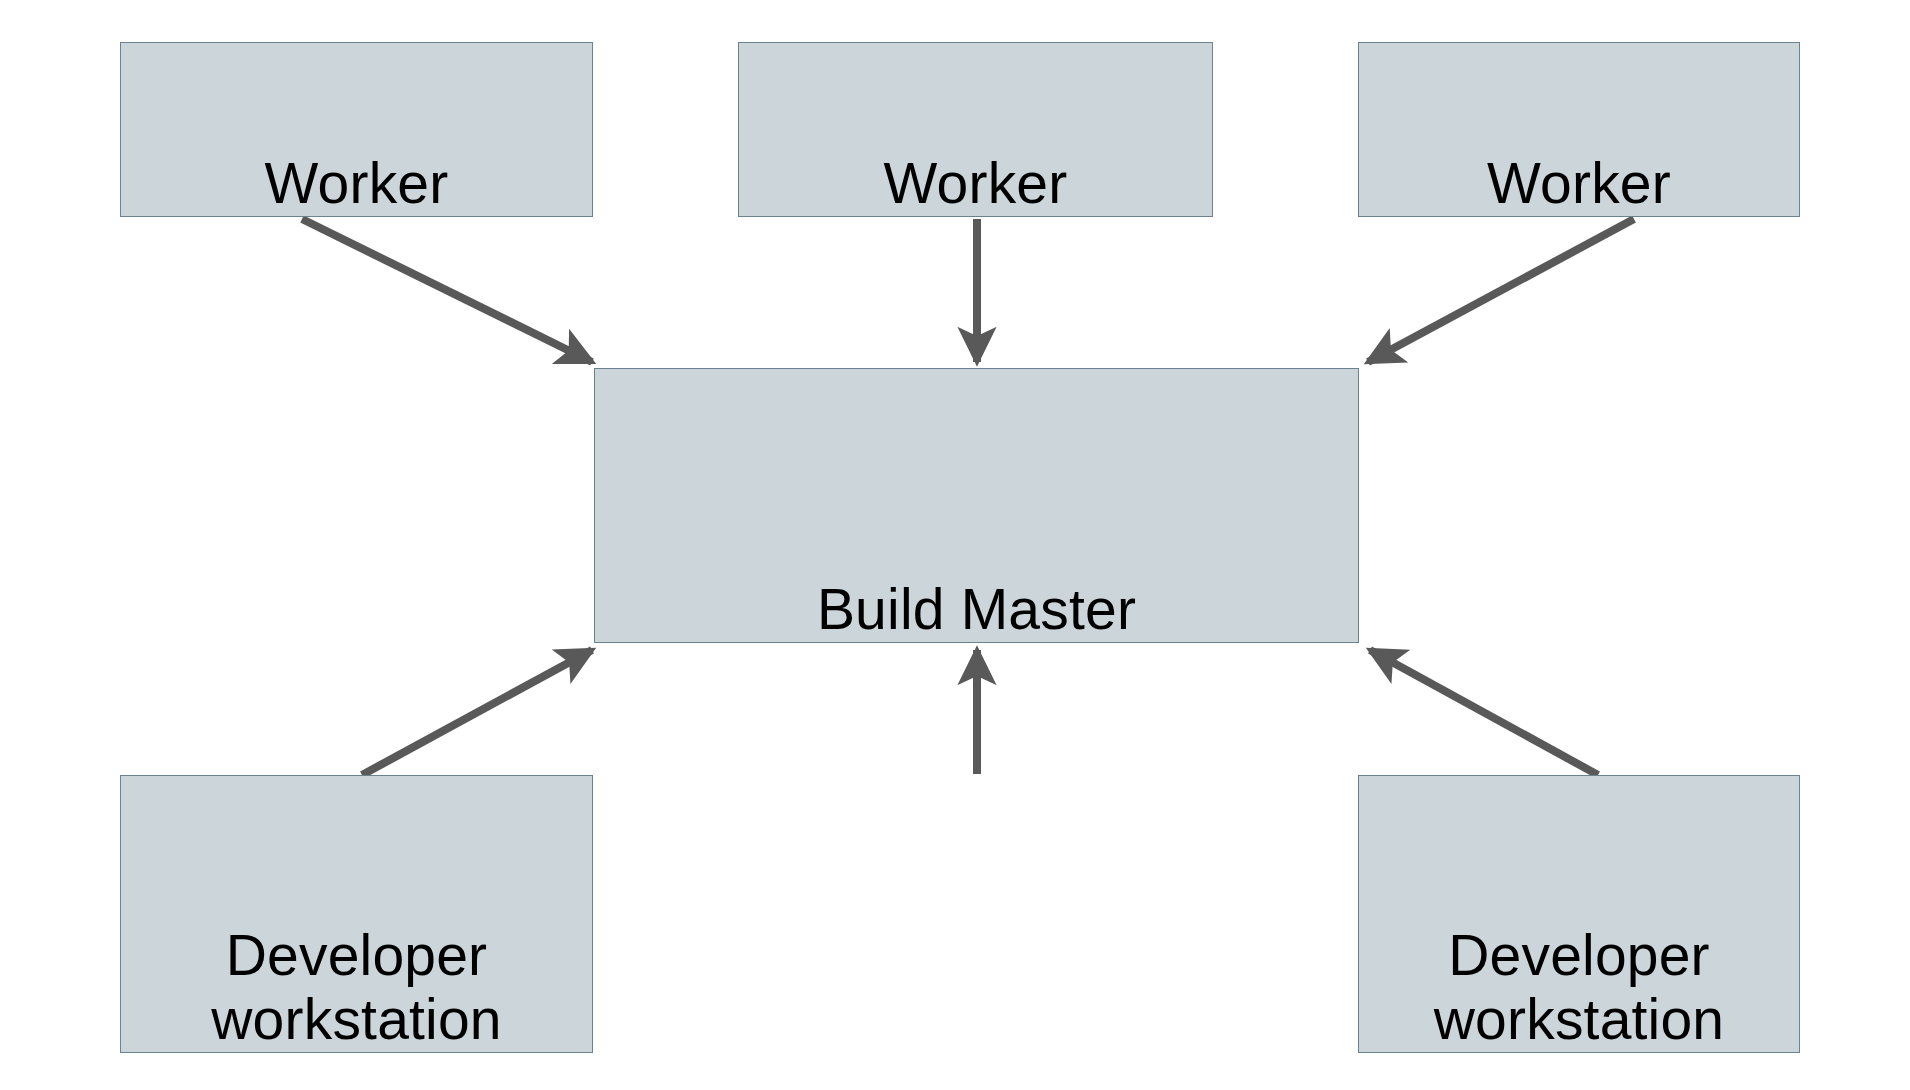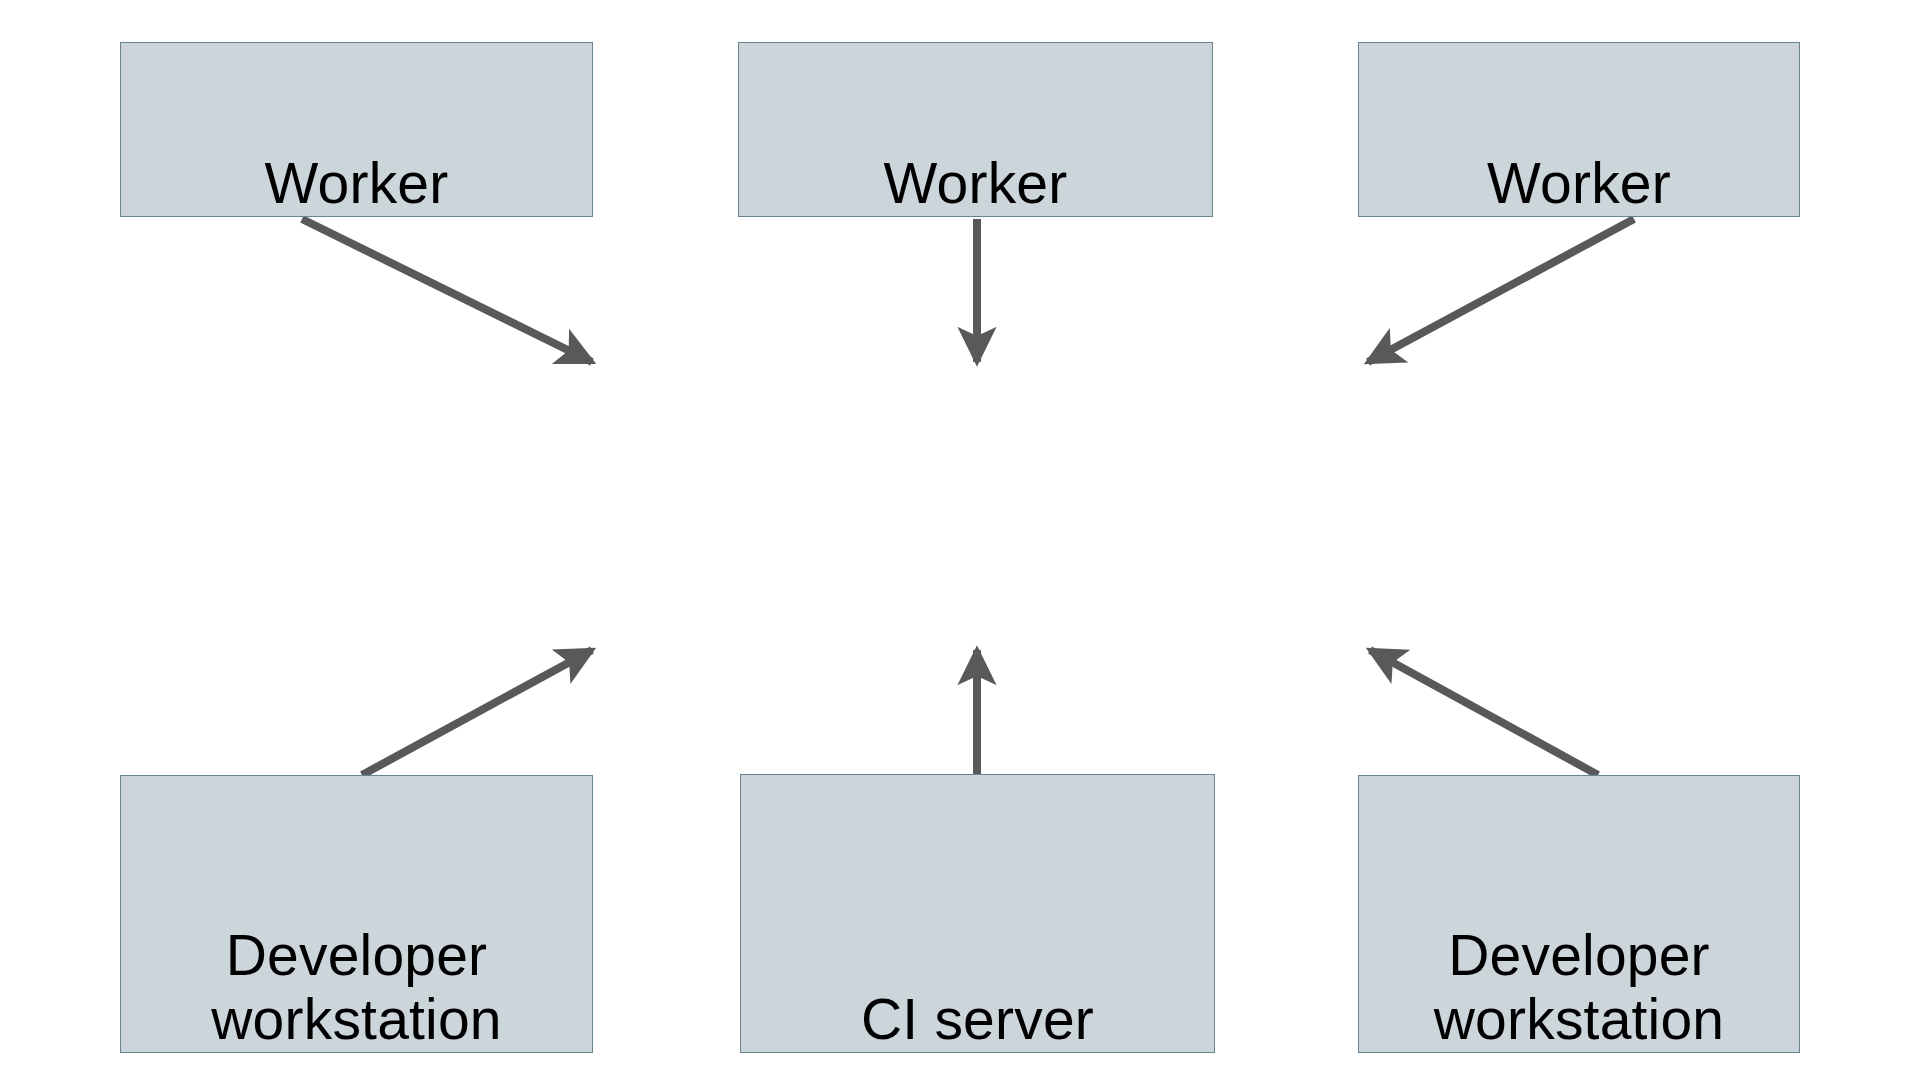--- a/index.html
+++ b/index.html
@@ -96,28 +96,28 @@
   </div>
 
   <div class="node" id="node-worker-2">
     <span class="node-label">Worker</span>
   </div>
 
   <div class="node" id="node-worker-3">
     <span class="node-label">Worker</span>
   </div>
 
+  <div class="node" id="node-build-master">
+    <span class="node-label">Build Master</span>
+  </div>
 
   <div class="node" id="node-dev-1">
     <span class="node-label">Developer
 workstation</span>
   </div>
 
-  <div class="node" id="node-ci">
-    <span class="node-label">CI server</span>
-  </div>
 
   <div class="node" id="node-dev-2">
     <span class="node-label">Developer
 workstation</span>
   </div>
 
 </div>
 
 </body></html>

